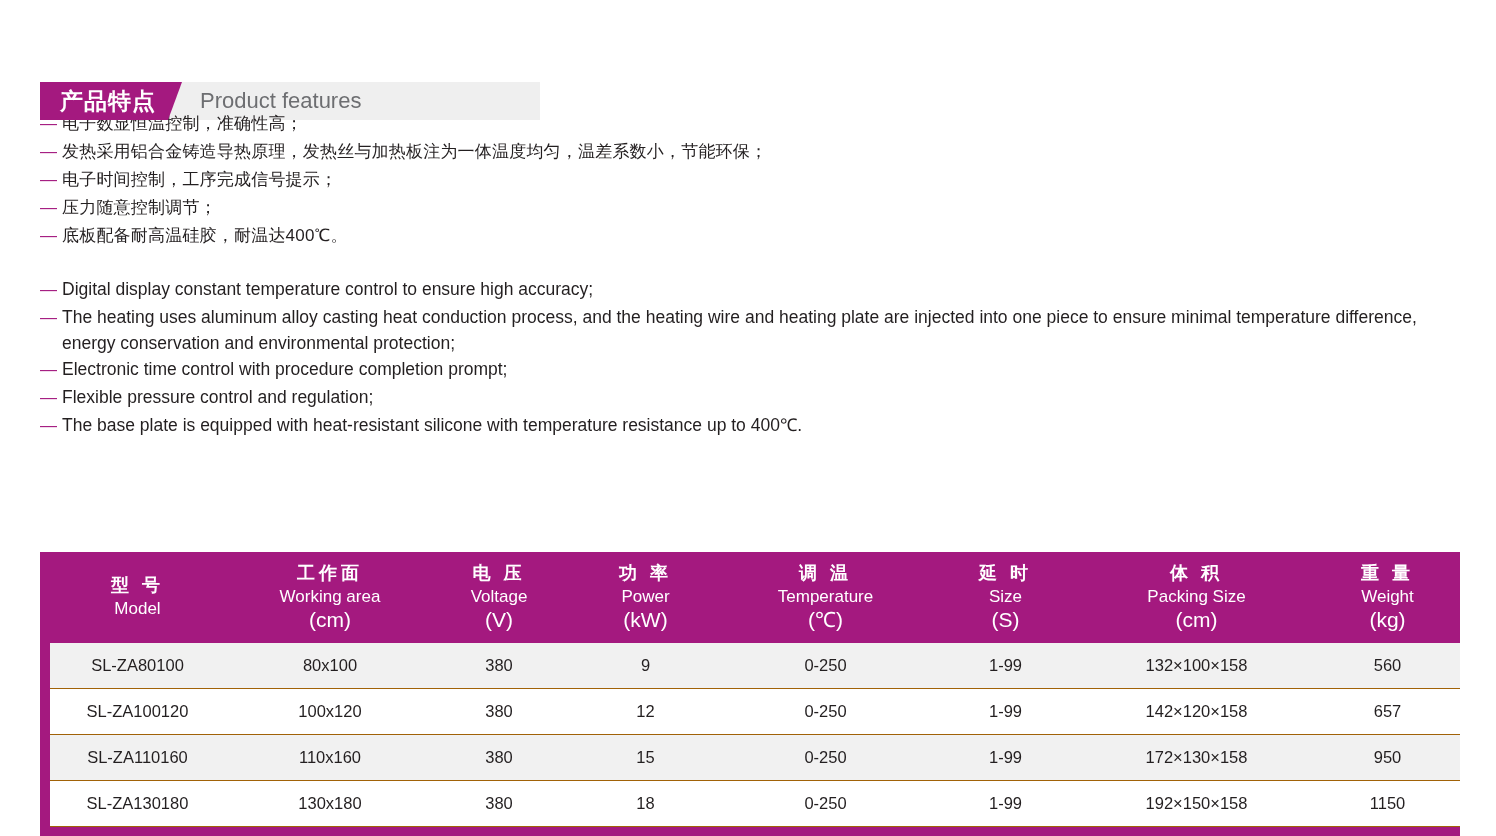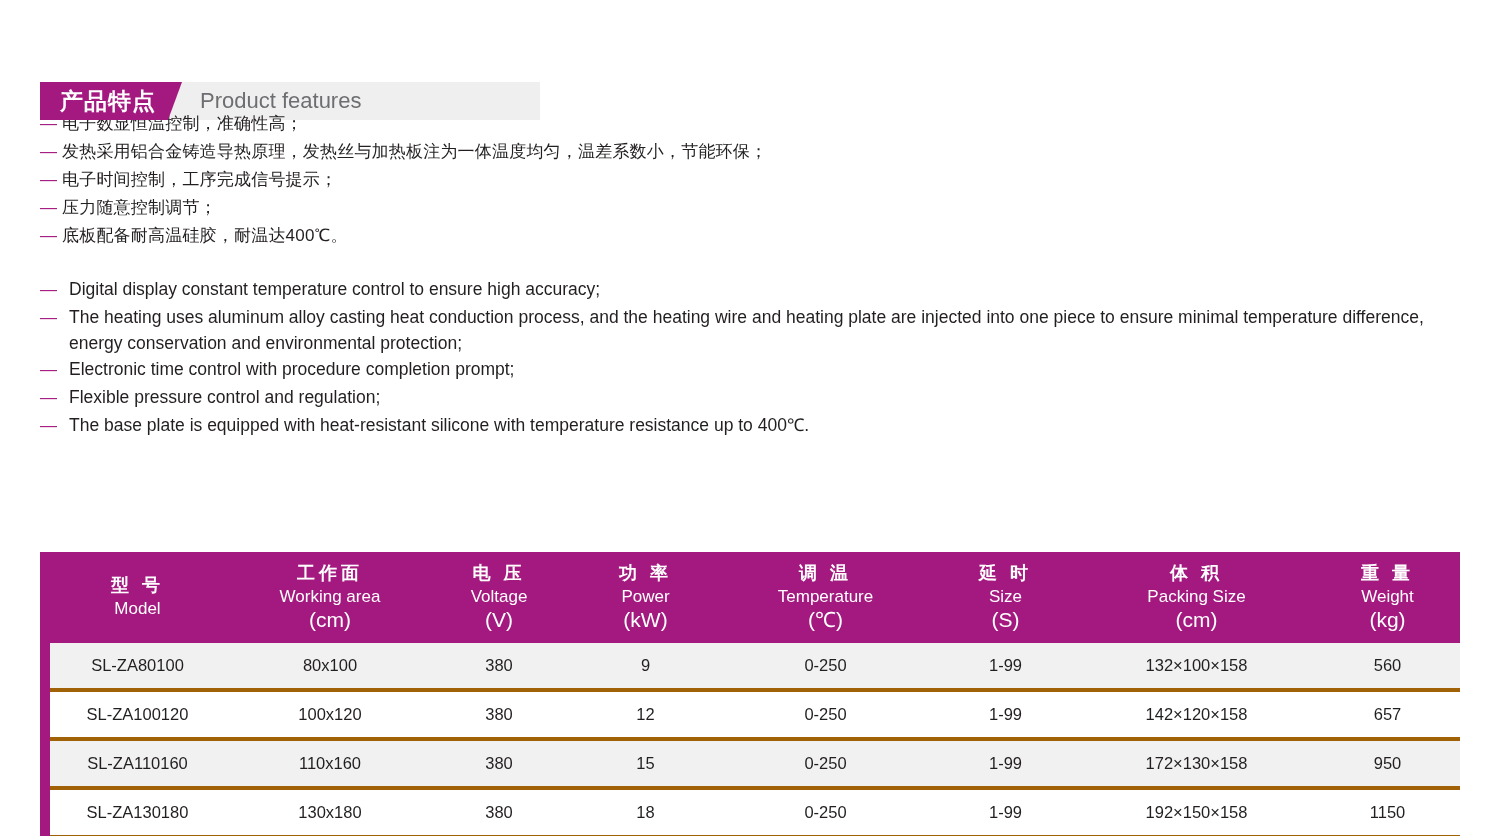--- a/index.html
+++ b/index.html
@@ -89,21 +89,20 @@
   }
   .en-list {
     margin-top: 20px;
   }
   .en-list .feat-line {
     font-size: 17.5px;
     line-height: 26px;
   }
   .en-list .feat-text {
     max-width: 1370px;
-    margin-left: 7px;
   }
 
   
   .params-wrap {
     margin-top: 22px;
   }
   table.params {
     border-collapse: collapse;
     width: 1420px;
     table-layout: fixed;
@@ -130,21 +129,21 @@
   }
   .th-unit {
     display: block;
     font-size: 21px;
   }
   table.params tbody td {
     font-size: 16.5px;
     text-align: center;
     padding: 13px 4px;
     color: #231f20;
-    border-bottom: 4px solid #a16207;
+    border-bottom: 1px solid #a16207;
   }
   tbody tr.odd td { background: #f1f1f1; }
   tbody tr.even td { background: #ffffff; }
   td.model-cell {
     text-align: left;
     padding-left: 30px;
   }
   .tbl-left-edge {
     position: absolute;
     left: 40px;

